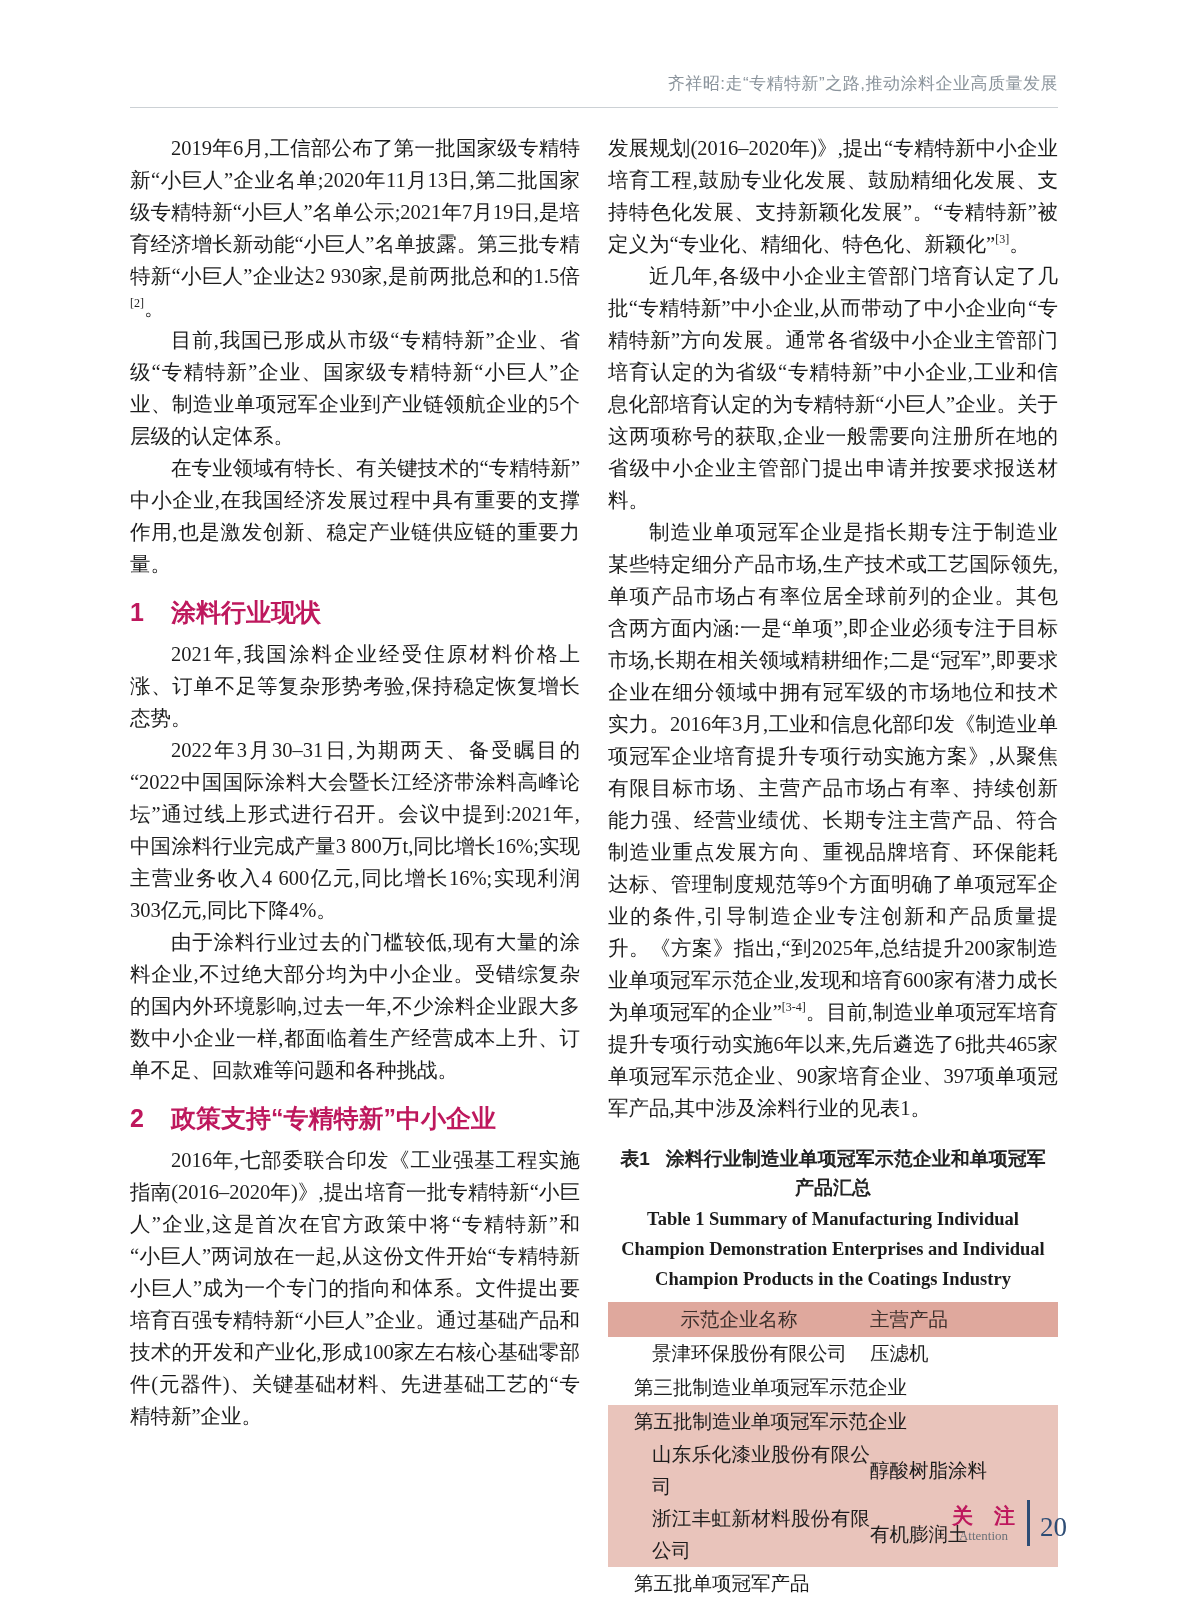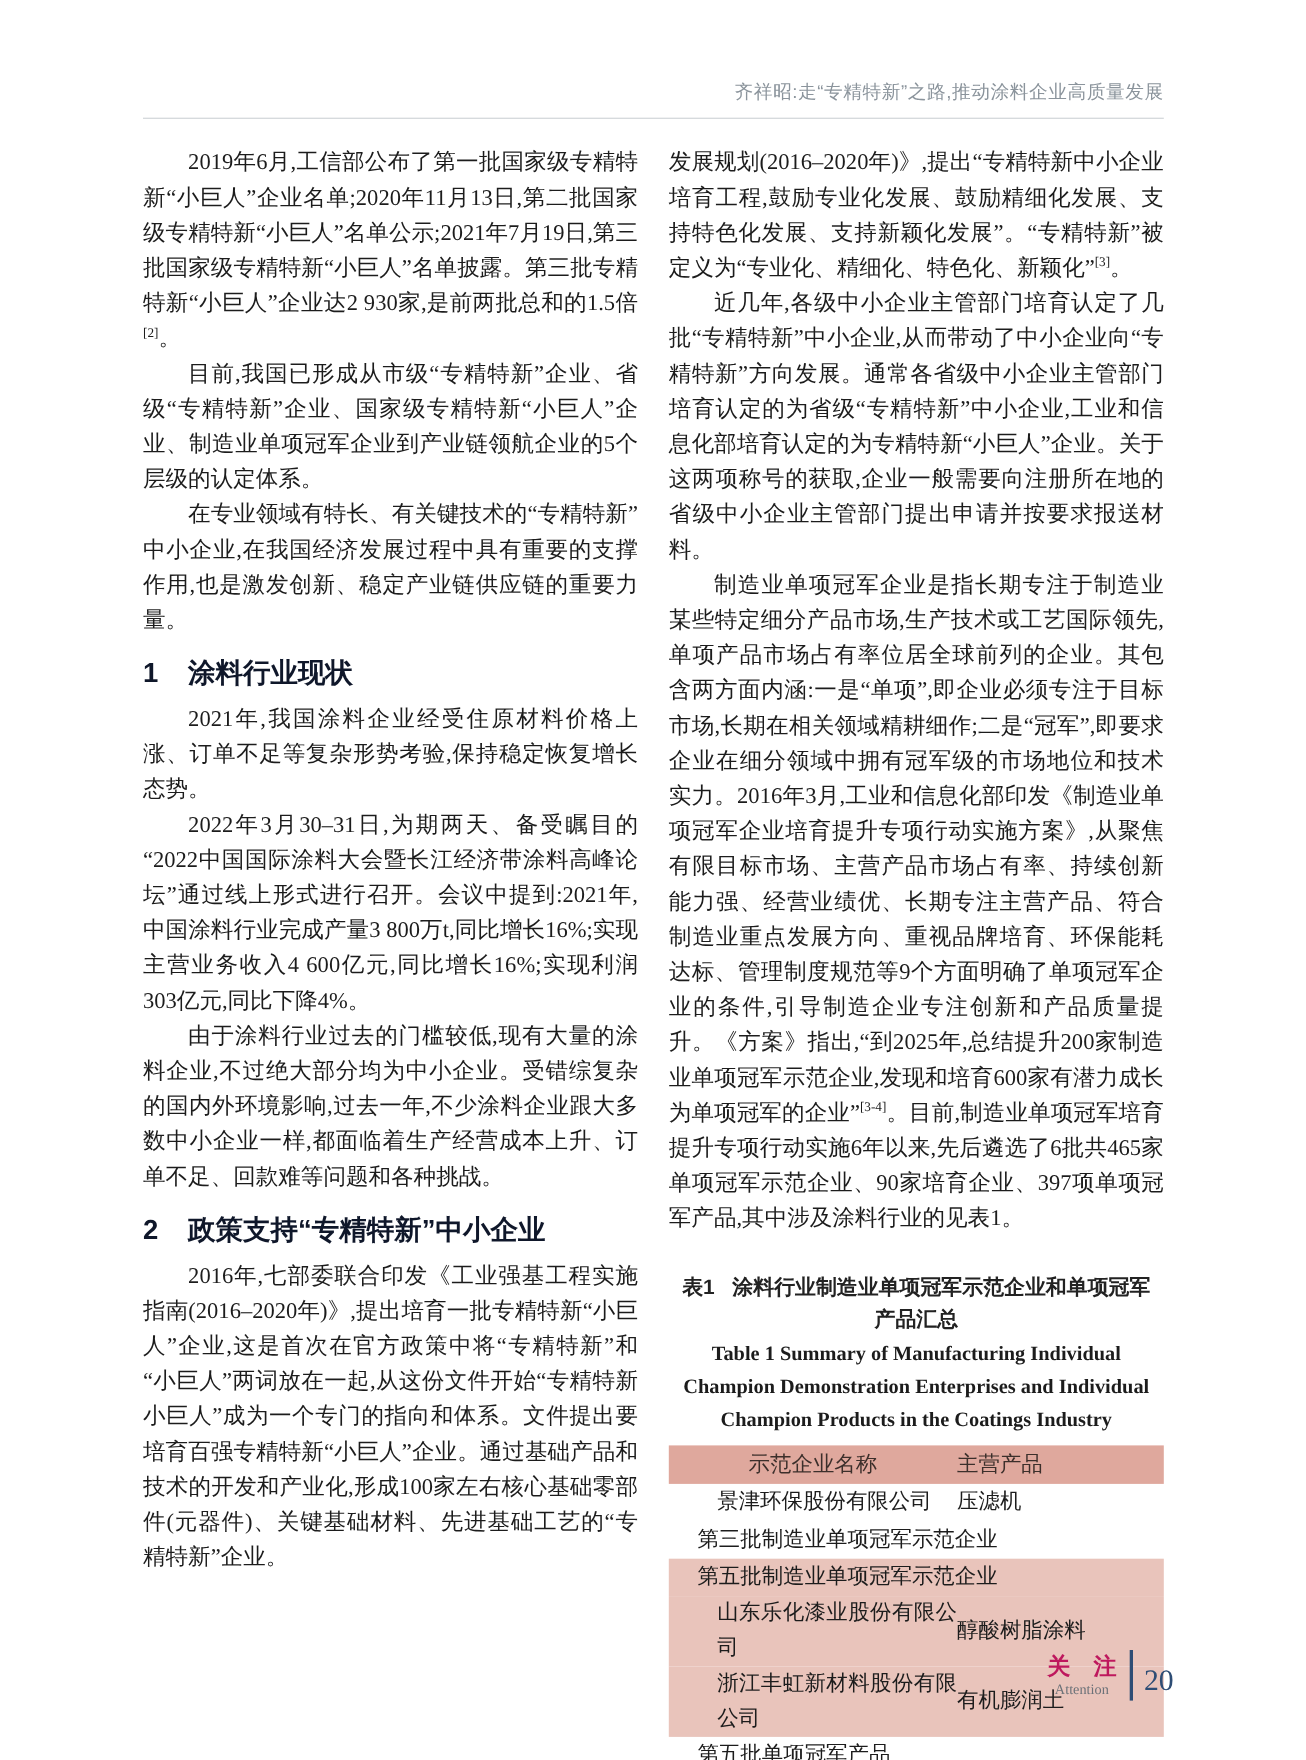--- a/index.html
+++ b/index.html
@@ -24,29 +24,29 @@
   .columns { display:flex; gap:28px; margin-top:24px; }
   .col { width:450px; font-size:20.5px; line-height:32px; text-align:justify; }
   .col p { margin:0; }
   .col p.ind { text-indent:2em; }
   sup { font-size:12px; line-height:0; }
 
   
   .sec-head {
     font-family:"Liberation Sans","DejaVu Sans",sans-serif;
     font-weight:700; font-size:25px; line-height:34px;
-    color:#0f172a; margin:15px 0 9px;
+    color:#be185d; margin:15px 0 9px;
   }
   .sec-num { margin-right:27px; }
 
   
   .tbl-caption-zh {
     font-family:"Liberation Sans","DejaVu Sans",sans-serif;
     font-weight:700; font-size:19px; line-height:29px;
-    text-align:center; color:#222; margin-top:32px;
+    text-align:center; color:#222; margin-top:20px;
     padding:0 10px;
   }
   .tbl-label { margin-right:16px; }
   .tbl-caption-en {
     font-weight:700; font-size:18.5px; line-height:30px;
     text-align:center; margin-top:2px; padding:0 4px;
   }
   .tbl { margin-top:8px; font-size:19.5px; border-bottom:2px solid #3f3f3f; }
   .tbl-row { display:flex; align-items:center; min-height:34px; }
   .tbl-head {
@@ -77,21 +77,21 @@
 <body>
 
 <div class="page-inner">
 
   <div class="running-head">齐祥昭:走“专精特新”之路,推动涂料企业高质量发展</div>
   <div class="header-divider"></div>
 
   <div class="columns">
 
     <div class="col">
-      <p class="ind"><span>2019年6月,工信部公布了第一批国家级专精特新“小巨人”企业名单;2020年11月13日,第二批国家级专精特新“小巨人”名单公示;2021年7月19日,第三批国家级专精特新“小巨人”名单披露。第三批专精特新“小巨人”企业达2 930家,是前两批总和的1.5倍</span><sup>[2]</sup><span>。</span></p>
+      <p class="ind"><span>2019年6月,工信部公布了第一批国家级专精特新“小巨人”企业名单;2020年11月13日,第二批国家级专精特新“小巨人”名单公示;2021年7月19日,是培育经济增长新动能“小巨人”名单披露。第三批专精特新“小巨人”企业达2 930家,是前两批总和的1.5倍</span><sup>[2]</sup><span>。</span></p>
       <p class="ind">目前,我国已形成从市级“专精特新”企业、省级“专精特新”企业、国家级专精特新“小巨人”企业、制造业单项冠军企业到产业链领航企业的5个层级的认定体系。</p>
       <p class="ind">在专业领域有特长、有关键技术的“专精特新”中小企业,在我国经济发展过程中具有重要的支撑作用,也是激发创新、稳定产业链供应链的重要力量。</p>
 
       <div class="sec-head">
         <span class="sec-num">1</span><span>涂料行业现状</span>
       </div>
 
       <p class="ind">2021年,我国涂料企业经受住原材料价格上涨、订单不足等复杂形势考验,保持稳定恢复增长态势。</p>
       <p class="ind">2022年3月30–31日,为期两天、备受瞩目的“2022中国国际涂料大会暨长江经济带涂料高峰论坛”通过线上形式进行召开。会议中提到:2021年,中国涂料行业完成产量3 800万t,同比增长16%;实现主营业务收入4 600亿元,同比增长16%;实现利润303亿元,同比下降4%。</p>
       <p class="ind">由于涂料行业过去的门槛较低,现有大量的涂料企业,不过绝大部分均为中小企业。受错综复杂的国内外环境影响,过去一年,不少涂料企业跟大多数中小企业一样,都面临着生产经营成本上升、订单不足、回款难等问题和各种挑战。</p>

